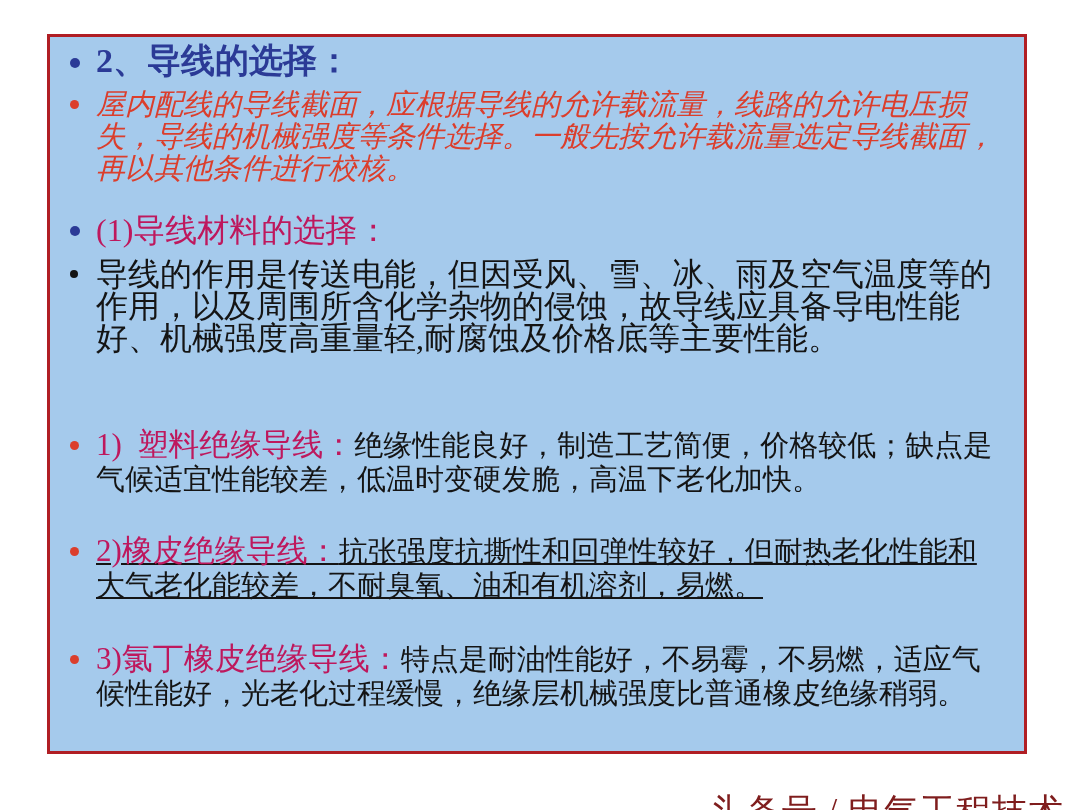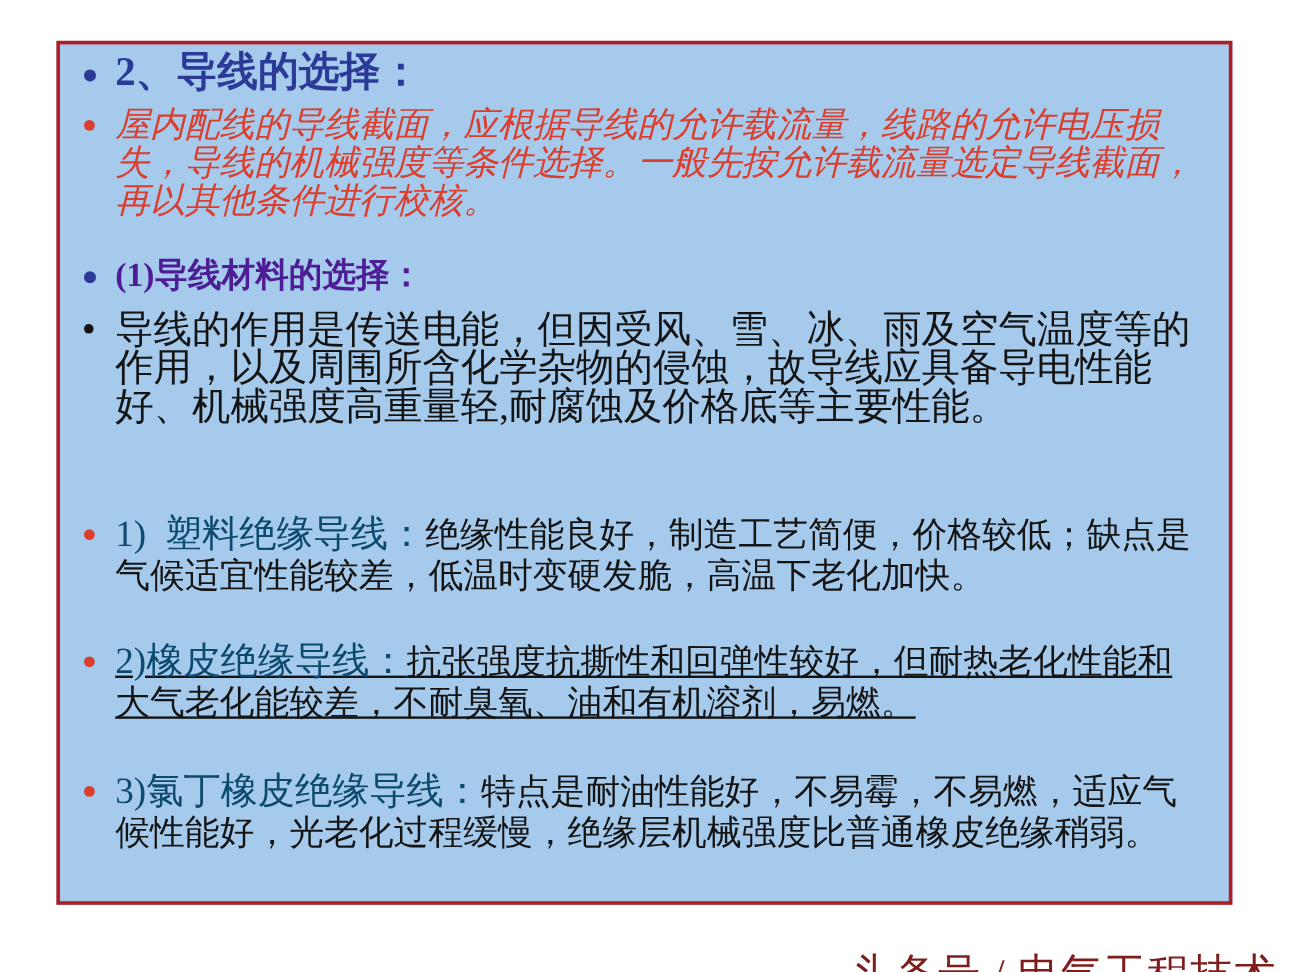--- a/index.html
+++ b/index.html
@@ -39,44 +39,44 @@
   .bullet.red  { width: 9px;  height: 9px;  background: #DB3E2C; }
   .bullet.black{ width: 8px;  height: 8px;  background: #141414; }
 
   .title-text {
     font-size: 34px;
     font-weight: 600;
     color: #2B3A96;
     line-height: 38px;
   }
   .heading-text {
-    font-size: 28px;
-    font-weight: 700;
-    color: #4c1d95;
+    font-size: 32px;
+    font-weight: 400;
+    color: #be185d;
     line-height: 36px;
   }
   .red-para {
     font-size: 29px;
     color: #DB3E2C;
     line-height: 32px;
     font-style: italic;
   }
   .black-para {
     font-size: 32px;
     color: #141414;
     line-height: 32px;
   }
   .mixed {
     font-size: 29px;
     line-height: 34px;
     color: #141414;
   }
   .red-label {
     font-size: 31px;
-    color: #0c4a6e;
+    color: #be185d;
     white-space: pre-wrap;
   }
   .pos-1 { top: 5px; }
   .pos-2 { top: 51px; }
   .pos-3 { top: 175px; }
   .pos-4 { top: 221px; }
   .pos-5 { top: 345px; }
   .pos-6 { top: 391px; }
   .pos-7 { top: 497px; text-decoration: underline; }
   .pos-8 { top: 605px; }

